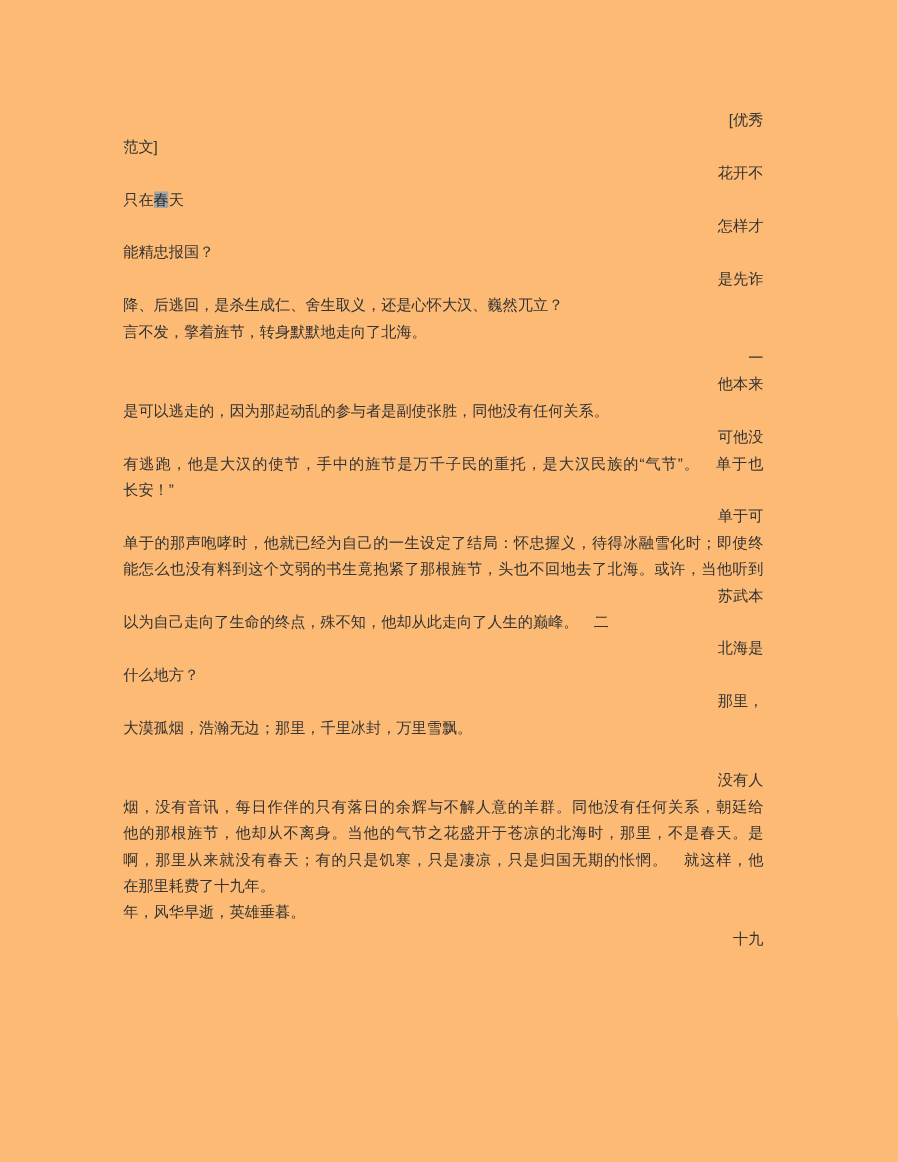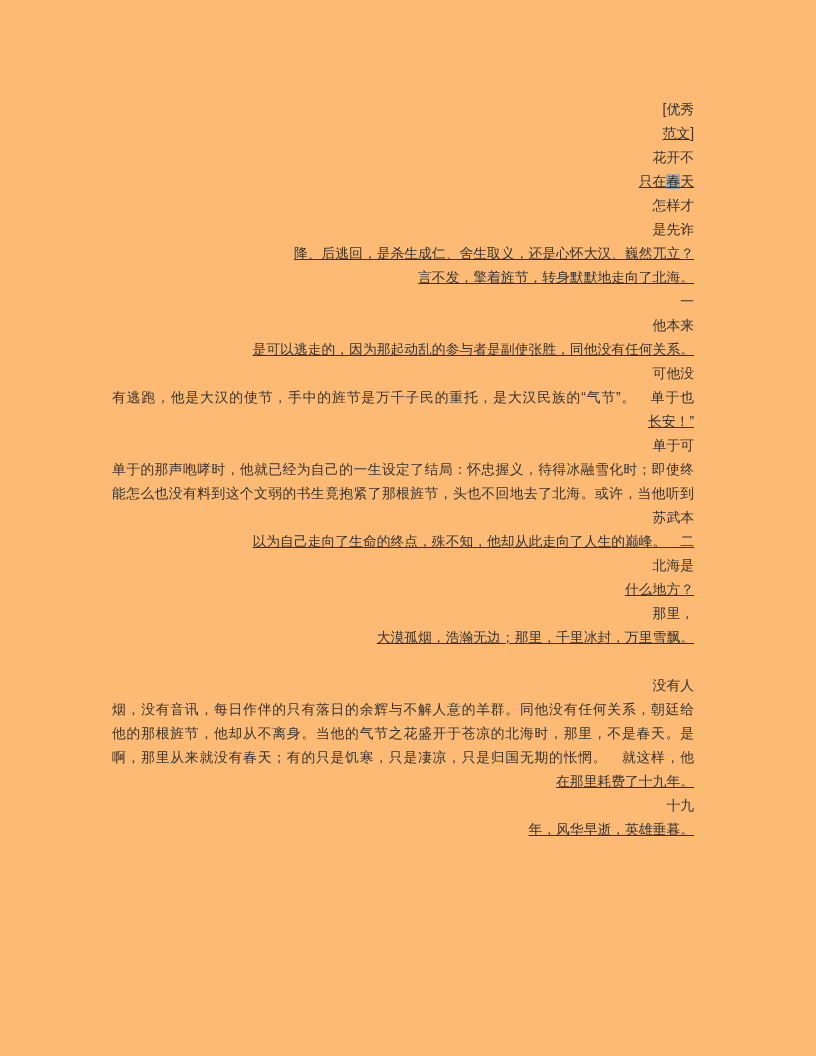--- a/index.html
+++ b/index.html
@@ -23,39 +23,40 @@
     font-family: "Liberation Sans", "DejaVu Sans", sans-serif;
     font-size: 13.8px;
     line-height: 24px;
     color: #333333;
     letter-spacing: 0;
   }
   .line {
     height: 24px;
     overflow: visible;
   }
-  .line.left    { text-align: right; text-decoration: underline; }
+  .line.left    { text-align: left; }
   .line.right   { text-align: right; }
   .line.justify { text-align: justify; text-align-last: justify; }
   .line.blank   { height: 24px; }
   .hl {
     background: #a6a6a6;
     color: #2b2b2b;
   }
 </style>
 </head>
 <body>
 
 <div class="page">
   <div class="text-column" style="color: rgb(51, 51, 51);">
       <div class="line right">[优秀</div>
       <div class="line left">范文]</div>
       <div class="line right">花开不</div>
       <div class="line left"><span>只在</span><span class="hl" style="background: rgb(166, 166, 166);">春</span><span>天</span></div>
       <div class="line right">怎样才</div>
+      <div class="line left">能精忠报国？</div>
       <div class="line right">是先诈</div>
       <div class="line left">降、后逃回，是杀生成仁、舍生取义，还是心怀大汉、巍然兀立？</div>
       <div class="line left">言不发，擎着旌节，转身默默地走向了北海。</div>
       <div class="line right">一</div>
       <div class="line right">他本来</div>
       <div class="line left">是可以逃走的，因为那起动乱的参与者是副使张胜，同他没有任何关系。</div>
       <div class="line right">可他没</div>
       <div class="line justify">有逃跑，他是大汉的使节，手中的旌节是万千子民的重托，是大汉民族的“气节”。　单于也</div>
       <div class="line left">长安！”</div>
       <div class="line right">单于可</div>
@@ -66,16 +67,16 @@
       <div class="line right">北海是</div>
       <div class="line left">什么地方？</div>
       <div class="line right">那里，</div>
       <div class="line left">大漠孤烟，浩瀚无边；那里，千里冰封，万里雪飘。</div>
       <div class="line blank"></div>
       <div class="line right">没有人</div>
       <div class="line justify">烟，没有音讯，每日作伴的只有落日的余辉与不解人意的羊群。同他没有任何关系，朝廷给</div>
       <div class="line justify">他的那根旌节，他却从不离身。当他的气节之花盛开于苍凉的北海时，那里，不是春天。是</div>
       <div class="line justify">啊，那里从来就没有春天；有的只是饥寒，只是凄凉，只是归国无期的怅惘。　就这样，他</div>
       <div class="line left">在那里耗费了十九年。</div>
+      <div class="line left">年，风华早逝，英雄垂暮。</div>
       <div class="line right">十九</div>
-      <div class="line left">年，风华早逝，英雄垂暮。</div>
     </div>
 </div>
 
 </body></html>

